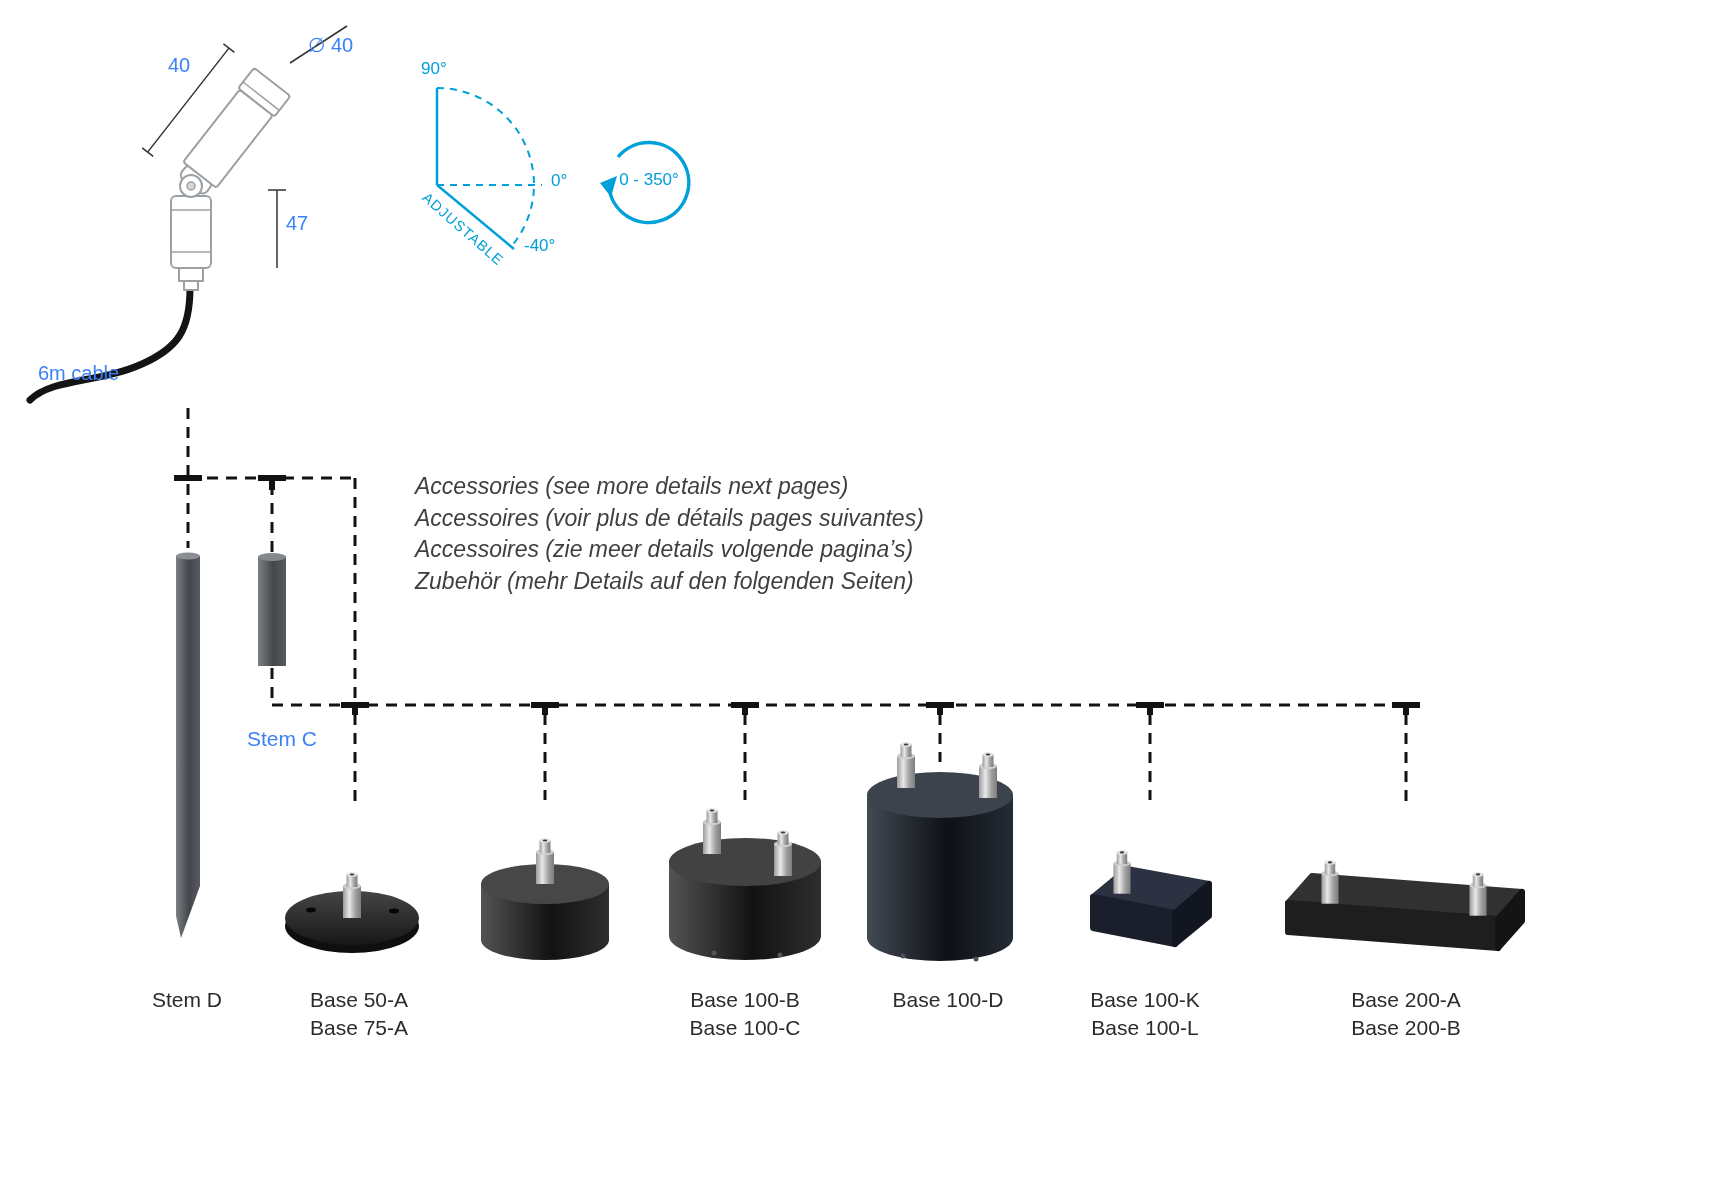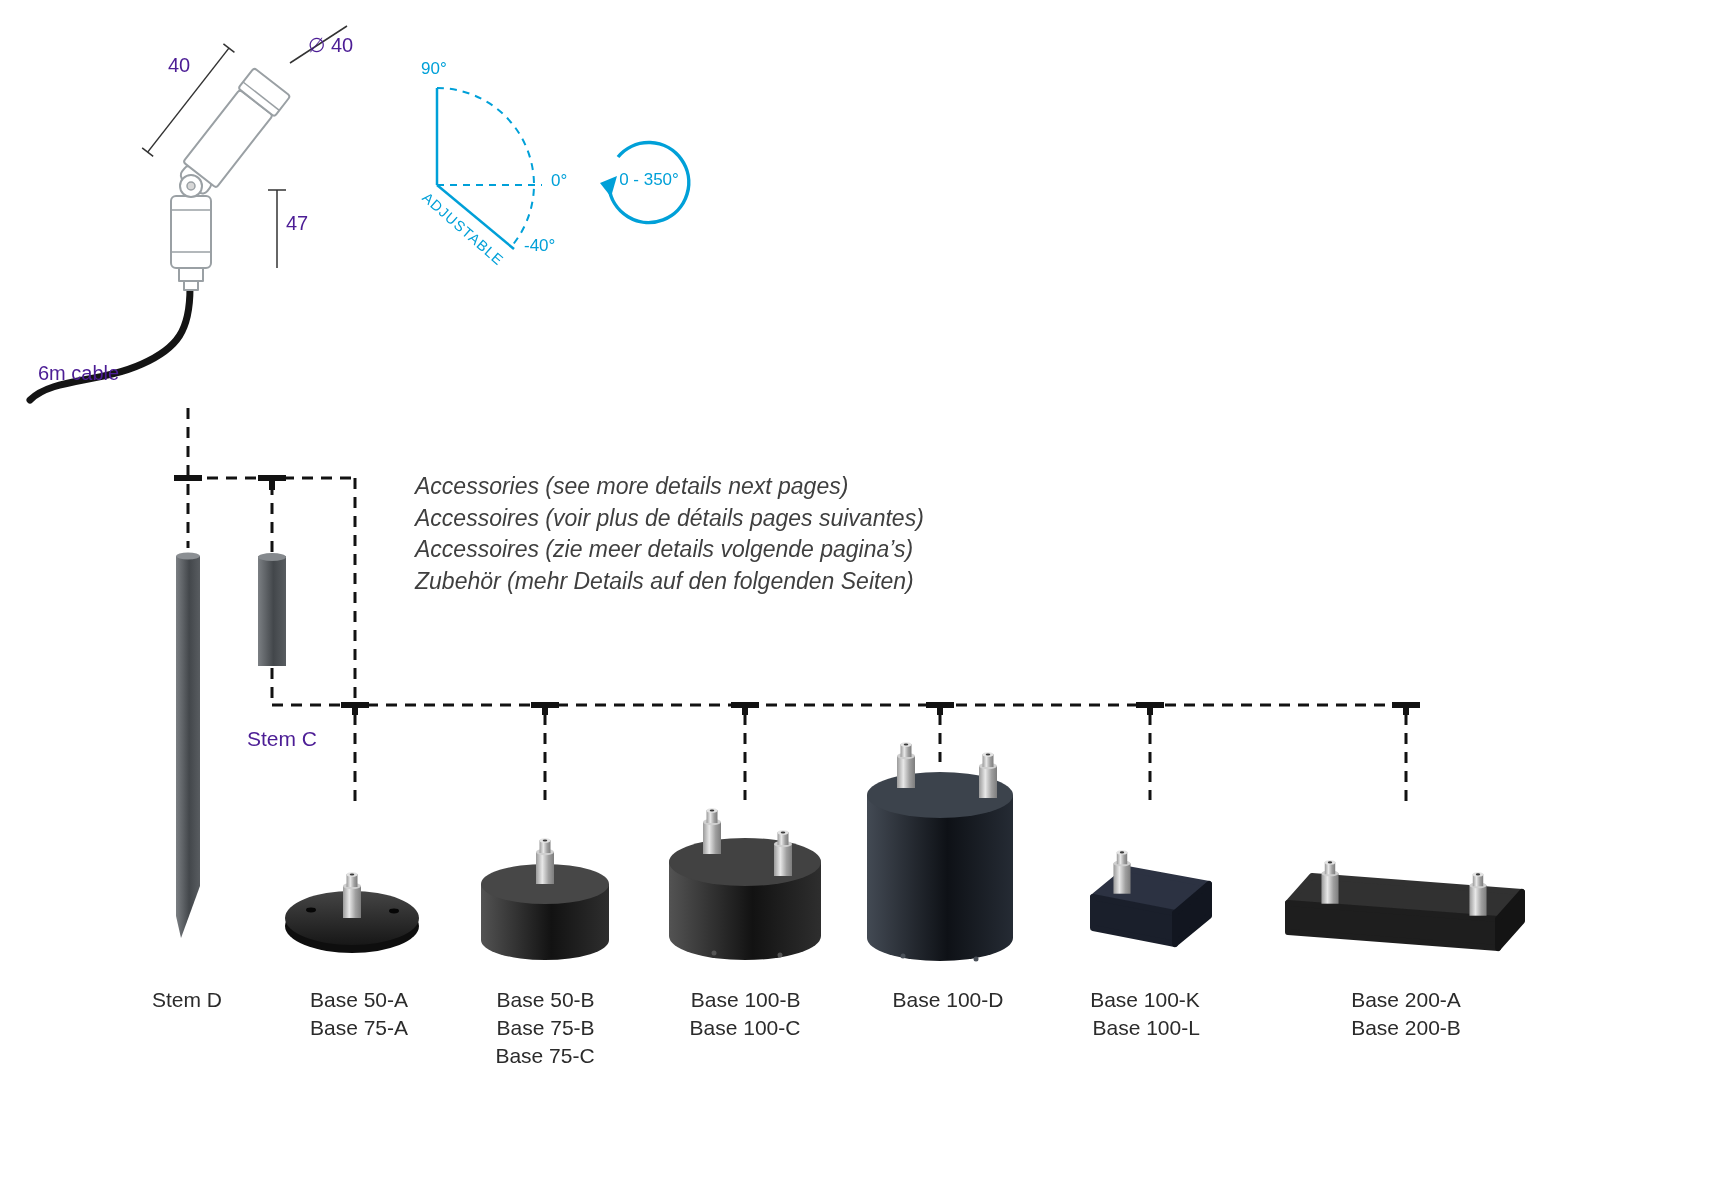--- a/index.html
+++ b/index.html
@@ -8,39 +8,39 @@
     width: 1718px;
     height: 1186px;
     background: #ffffff;
     font-family: "Liberation Sans", sans-serif;
     overflow: hidden;
   }
   .art { position: absolute; left: 0; top: 0; }
   .lbl {
     position: absolute;
     font-size: 20px;
-    color: #4c1d95;
+    color: #3b82f6;
     white-space: nowrap;
     line-height: 1.1;
   }
   .blue { color: #00A0D8; }
   .note {
     position: absolute;
     left: 415px;
     top: 471px;
     font-size: 23px;
     line-height: 31.5px;
     color: #3f3f3f;
     white-space: nowrap;
     font-style: italic;
   }
   .prod-label {
     position: absolute;
     transform: translateX(-50%);
-    text-align: right;
+    text-align: center;
     font-size: 21px;
     line-height: 28px;
     color: #2b2b2b;
     white-space: nowrap;
   }
 </style>
 </head>
 <body>
 
 <div class="canvas">
@@ -232,25 +232,20 @@
 
   <div class="lbl" style="left:247px; top:727px; font-size:21px">Stem C</div>
 
   <div class="prod-label" style="left:187px; top:986px">Stem D</div>
 
   <div class="prod-label" style="left:359px; top:986px">
     <div>Base 50-A</div>
     <div>Base 75-A</div>
   </div>
 
-  <div class="prod-label" style="left:545px; top:986px">
-    <div>Base 50-B</div>
-    <div>Base 75-B</div>
-    <div>Base 75-C</div>
-  </div>
 
   <div class="prod-label" style="left:745px; top:986px">
     <div>Base 100-B</div>
     <div>Base 100-C</div>
   </div>
 
   <div class="prod-label" style="left:948px; top:986px">
     <div>Base 100-D</div>
   </div>
 

